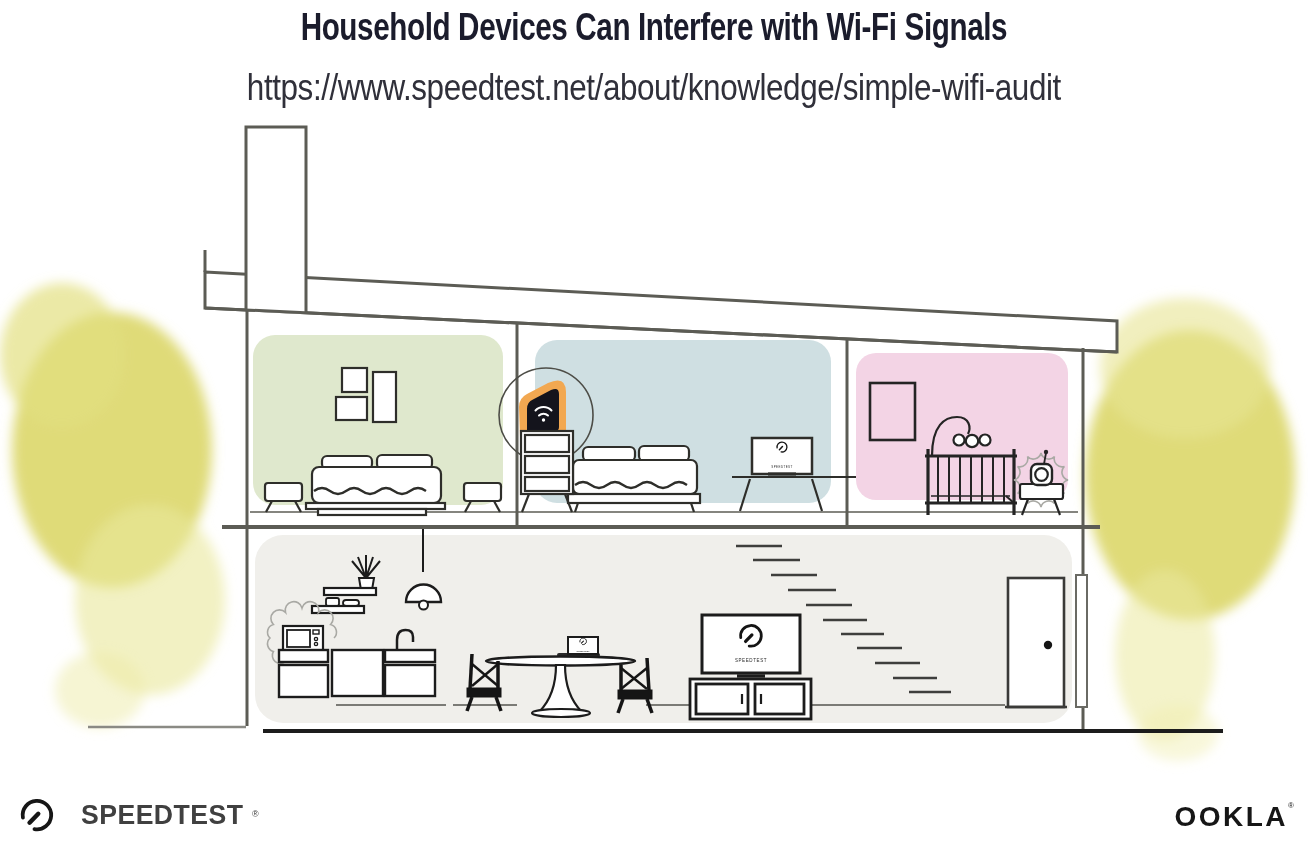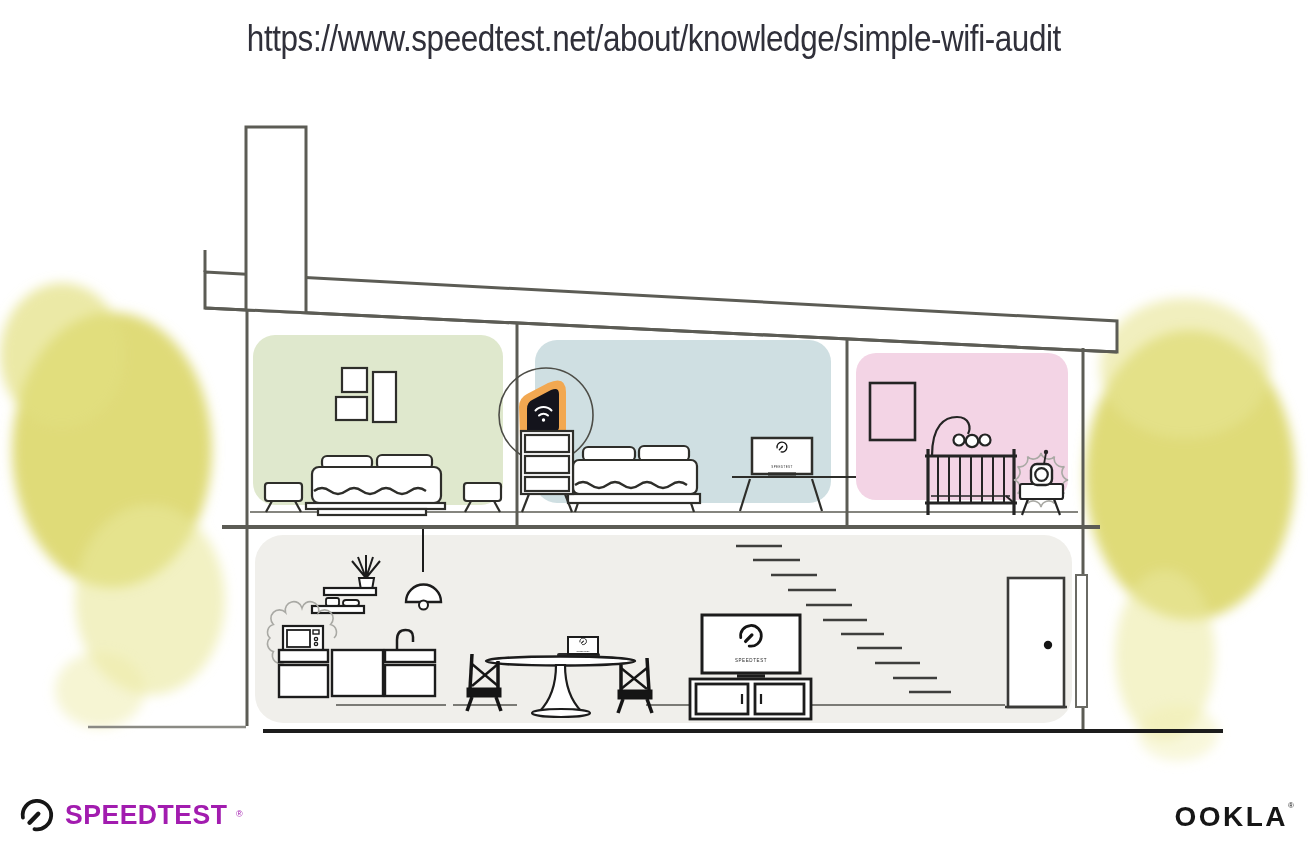--- a/index.html
+++ b/index.html
@@ -1,24 +1,24 @@
 <!DOCTYPE html>
 <html><head>
 <meta charset="utf-8">
 <style>
   html,body{margin:0;padding:0;background:#fff;}
   .canvas{position:relative;width:1308px;height:861px;background:#ffffff;overflow:hidden;
           font-family:"Liberation Sans", sans-serif;}
   .hdr{position:absolute;left:0;top:6px;width:100%;text-align:center;color:#1b1c2c;}
   .hdr h1{margin:0;font-size:38px;font-weight:bold;letter-spacing:-0.5px;}
   .hdr h1 span{display:inline-block;transform:scaleX(.78);transform-origin:center;}
-  .hdr .url{margin-top:12px;font-size:37px;font-weight:400;color:#30303a;}
+  .hdr .url{margin-top:18px;font-size:37px;font-weight:400;color:#30303a;}
   .hdr .url span{display:inline-block;transform:scaleX(.85);transform-origin:center;letter-spacing:-0.5px;}
   .art{position:absolute;left:0;top:0;}
-  .foot-left{position:absolute;left:18px;top:796px;display:flex;align-items:center;gap:9px;color:#a21caf;}
+  .foot-left{position:absolute;left:18px;top:796px;display:flex;align-items:center;gap:25px;color:#404040;}
   .foot-left .word{font-size:28px;font-weight:800;letter-spacing:.5px;display:inline-block;transform:scaleX(.95);transform-origin:left center;}
   .foot-left sup{font-size:9px;vertical-align:top;line-height:30px;}
   .foot-right{position:absolute;right:14px;top:801px;color:#161616;text-align:right;}
   .foot-right .word{font-size:28px;font-weight:700;letter-spacing:2.5px;}
   .foot-right sup{font-size:8px;vertical-align:top;}
 </style>
 </head>
 <body>
 
 <div class="canvas">
@@ -256,20 +256,21 @@
     </g>
 
     <g>
       <rect x="1008" y="578" width="56" height="129" fill="#ffffff" stroke="#3a3a38" stroke-width="2.6"></rect>
       <circle cx="1048" cy="645" r="4.2" fill="#151515"></circle>
       <line x1="1005" y1="707" x2="1067" y2="707" stroke="#3a3a38" stroke-width="2.6"></line>
     </g>
   </svg>
 
   <div class="hdr">
+    <h1><span>Household Devices Can Interfere with Wi-Fi Signals</span></h1>
     <div class="url"><span>https://www.speedtest.net/about/knowledge/simple-wifi-audit</span></div>
   </div>
 
   <div class="foot-left">
     <svg width="38" height="38" viewBox="0 0 24 24" color="#161616">
       <use href="#gauge"></use>
     </svg>
     <div>
       <span class="word">SPEEDTEST</span><sup>®</sup>
     </div>

